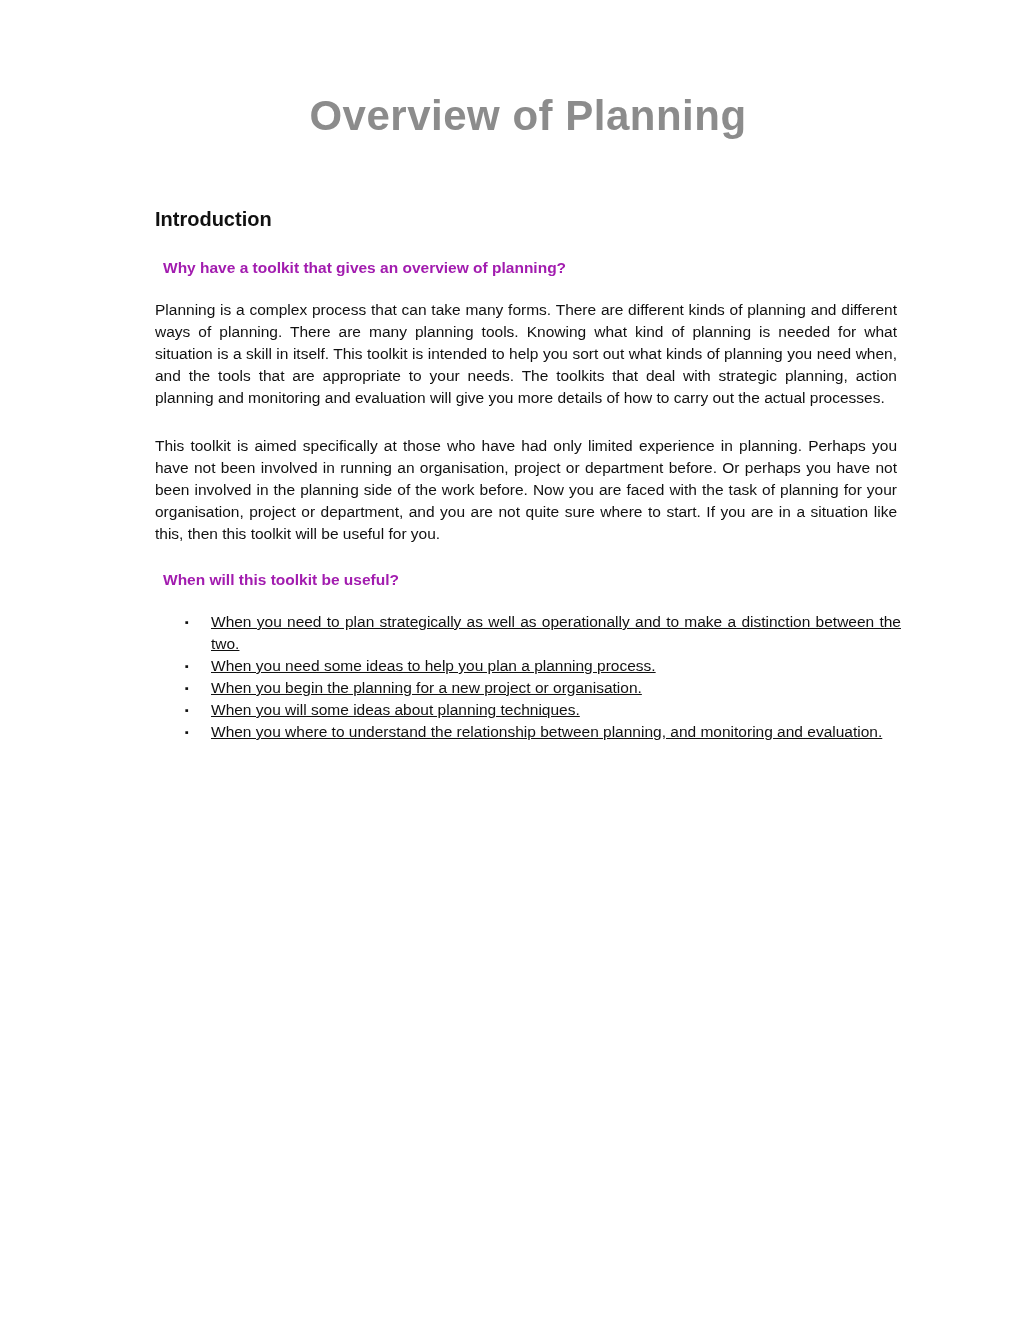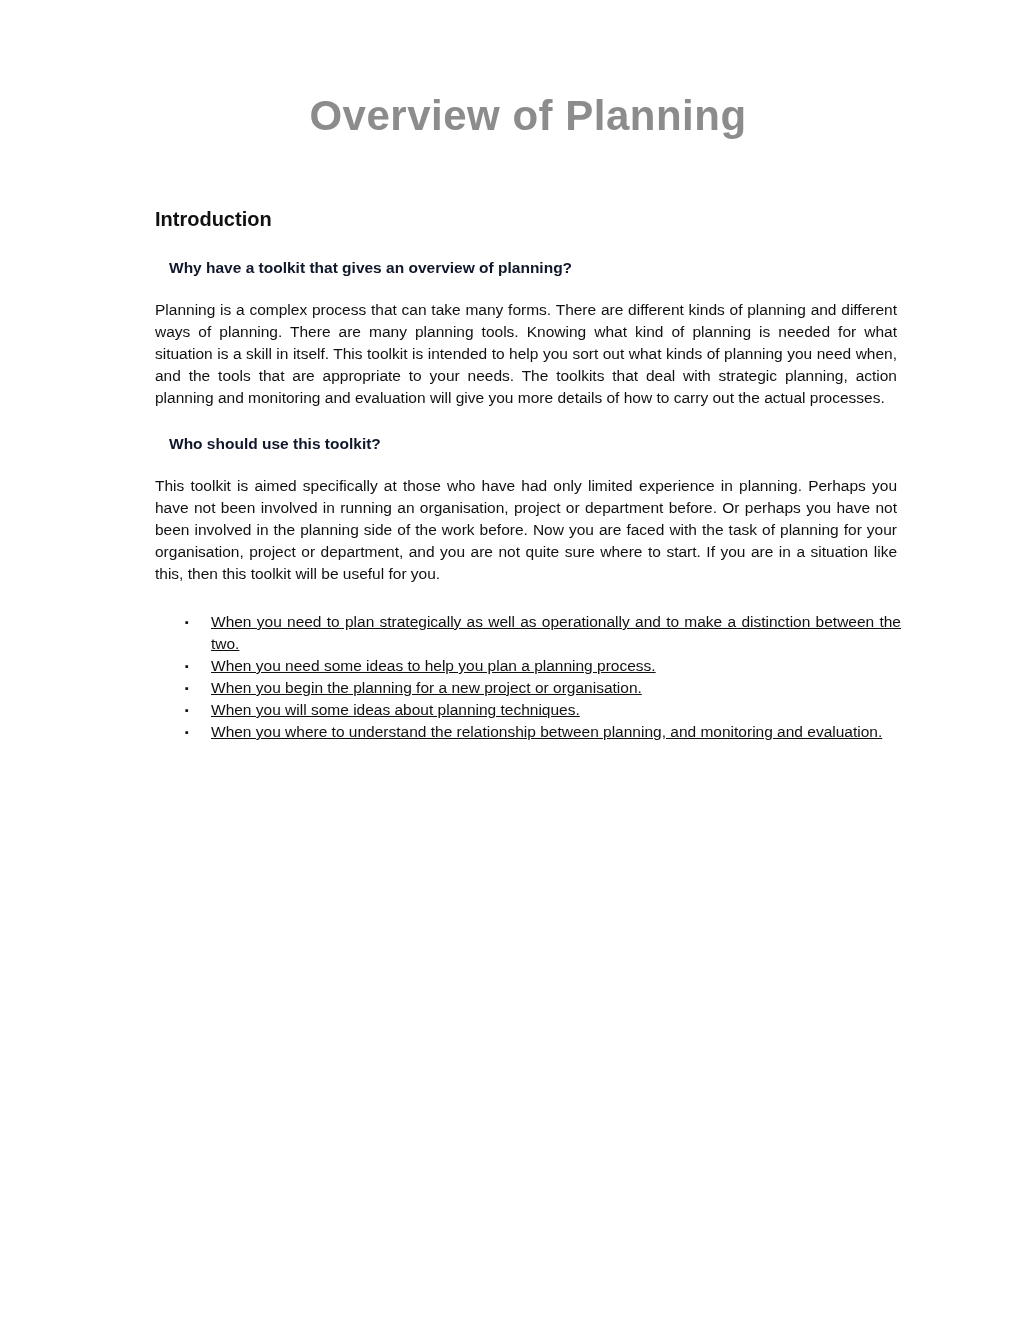--- a/index.html
+++ b/index.html
@@ -28,22 +28,22 @@
   }
   .h-intro {
     font-size: 20px;
     font-weight: bold;
     color: #111111;
     margin: 17px 0 28px 0;
   }
   .h-sub {
     font-size: 15.5px;
     font-weight: bold;
-    color: #0f172a;
-    margin: 0 0 22px 14px;
+    color: #a21caf;
+    margin: 0 0 22px 8px;
   }
   .para {
     font-size: 15.5px;
     line-height: 22px;
     text-align: justify;
     color: #111111;
     margin: 0 4px 26px 0;
   }
   ul.bullets {
     list-style: none;
@@ -74,23 +74,23 @@
 <body>
 
 <div class="page">
   <h1 class="doc-title">Overview of Planning</h1>
 
   <h2 class="h-intro">Introduction</h2>
 
   <h3 class="h-sub">Why have a toolkit that gives an overview of planning?</h3>
   <p class="para">Planning is a complex process that can take many forms.  There are different kinds of planning and different ways of planning.  There are many planning tools.  Knowing what kind of planning is needed for what situation is a skill in itself.  This toolkit is intended to help you sort out what kinds of planning you need when, and the tools that are appropriate to your needs.  The toolkits that deal with strategic planning, action planning and monitoring and evaluation will give you more details of how to carry out the actual processes.</p>
 
-  <h3 class="h-sub">Who should use this toolkit?</h3>
   <p class="para">This toolkit is aimed specifically at those who have had only limited experience in planning.  Perhaps you have not been involved in running an organisation, project or department before.  Or perhaps you have not been involved in the planning side of the work before. Now you are faced with the task of planning for your organisation, project or department, and you are not quite sure where to start.  If you are in a situation like this, then this toolkit will be useful for you.</p>
 
+  <h3 class="h-sub">When will this toolkit be useful?</h3>
   <ul class="bullets">
       <li>
         <span class="bullet">▪</span>
         <span class="li-text">When you need to plan strategically as well as operationally and to make a distinction between the two.</span>
       </li>
       <li>
         <span class="bullet">▪</span>
         <span class="li-text">When you need some ideas to help you plan a planning process.</span>
       </li>
       <li>

